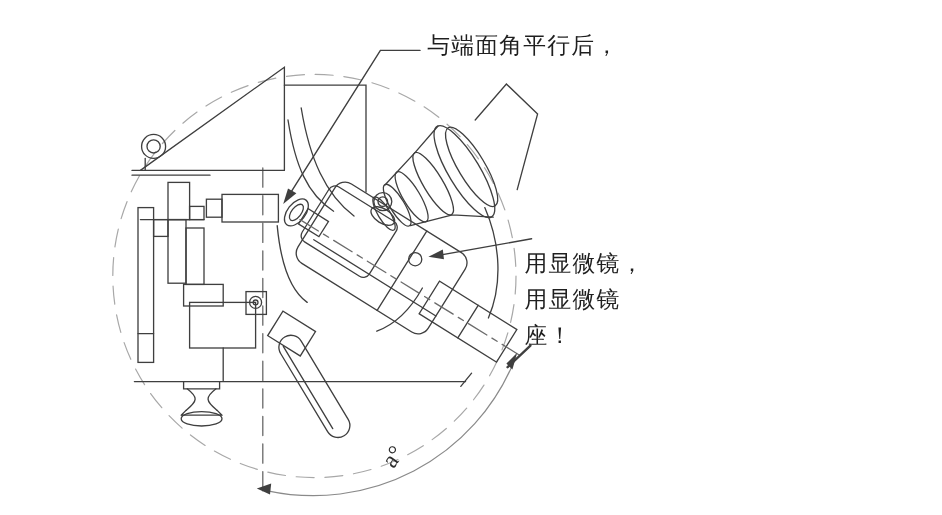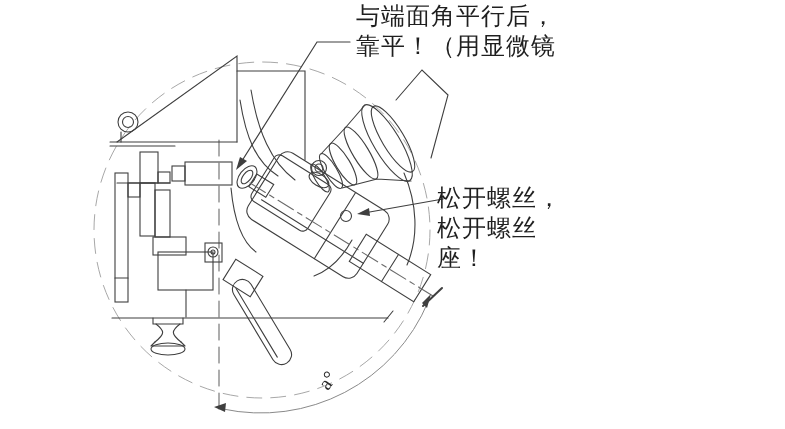--- a/index.html
+++ b/index.html
@@ -1,20 +1,20 @@
 <!DOCTYPE html>
 <html><head>
 <meta charset="utf-8">
 <style>
   html,body{margin:0;padding:0;background:#ffffff;}
   #stage{position:relative;width:785px;height:429px;background:#ffffff;overflow:hidden;
          font-family:"Liberation Serif","DejaVu Serif",serif;}
   #drawing{position:absolute;left:0;top:0;}
-  .callout{position:absolute;color:#1f1f1f;font-size:24px;line-height:30px;
-           letter-spacing:1px;white-space:nowrap;}
+  .callout{position:absolute;color:#1f1f1f;font-size:19px;line-height:30px;
+           letter-spacing:1px;white-space:nowrap;margin-top:23px;}
   .callout div{height:30px;}
 </style>
 </head>
 <body>
 
 <div id="stage">
 
   <svg id="drawing" width="785" height="429" viewBox="0 0 785 429" fill="none" stroke="#3f3f3f" stroke-width="1.1" stroke-linecap="round">
 
     <circle cx="262" cy="230" r="168" stroke="#a8a8a8" stroke-width="1" stroke-dasharray="15 9"></circle>
@@ -125,22 +125,21 @@
       <polygon points="236,170 240,157 247,161" fill="#3f3f3f" stroke="none"></polygon>
     </g>
     <g>
       <path d="M443,199 L364,213" stroke-width="1.2"></path>
       <polygon points="357,214 369,208 370,216" fill="#3f3f3f" stroke="none"></polygon>
     </g>
   </svg>
 
   <div class="callout" style="left:356px;top:1px;">
     <div>与端面角平行后，</div>
-    <div>靠平！（用显微镜</div>
   </div>
 
   <div class="callout" style="left:437px;top:183px;">
-    <div>松开螺丝，</div>
-    <div>松开螺丝</div>
+    <div>用显微镜，</div>
+    <div>用显微镜</div>
     <div>座！</div>
   </div>
 
 </div>
 
 </body></html>

